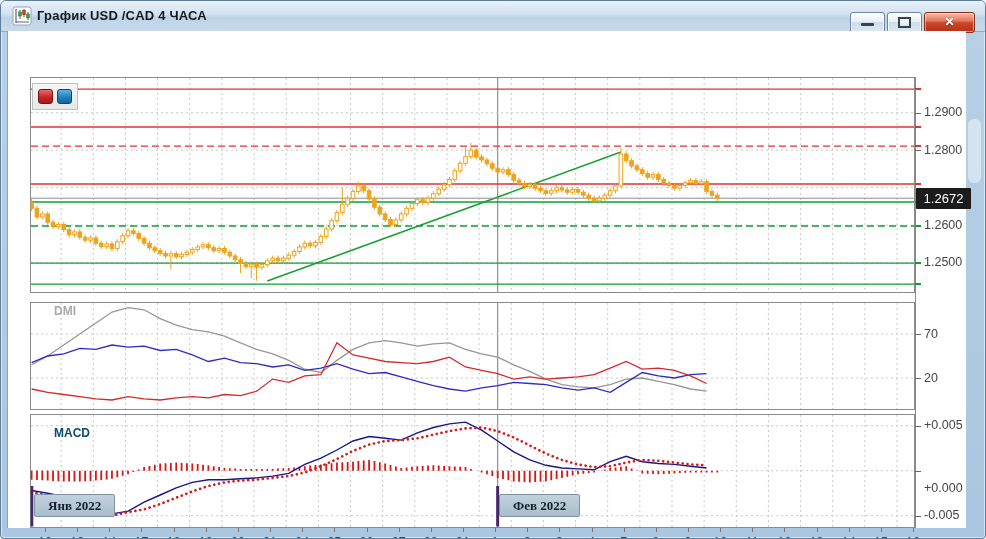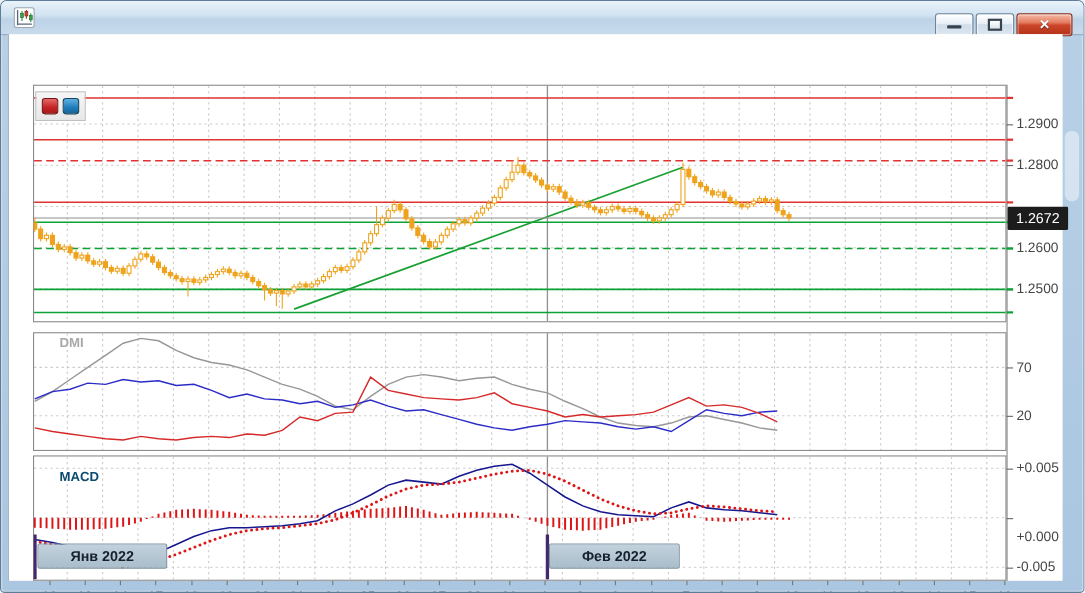--- a/index.html
+++ b/index.html
@@ -39,23 +39,23 @@
   #dmi-label{left:26px;top:273px;color:#a9a9a9;}
   #macd-label{left:26px;top:395px;color:#0c4a6e;}
   #chart-svg{position:absolute;left:22px;top:46px;width:885px;height:451px;pointer-events:none;z-index:3;}
   
   #mini-toolbar{position:absolute;left:24px;top:52px;z-index:6;display:flex;gap:4px;
     padding:5px;background:linear-gradient(#f6f6f6,#e7e7e7);border:1px solid #c0c0c0;}
   .sqbtn{width:13px;height:13px;border-radius:3px;cursor:pointer;}
   .sqbtn.red{background:linear-gradient(180deg,#e66a6a 0%,#c32222 60%,#a81b1b 100%);border:1px solid #731414;}
   .sqbtn.blue{background:linear-gradient(180deg,#5fb2e2 0%,#1f7cba 60%,#176698 100%);border:1px solid #14445f;}
   
-  .badge{position:absolute;top:463px;height:21px;line-height:21px;padding:0 29px;z-index:6;
+  .badge{position:absolute;top:463px;height:21px;line-height:21px;padding:0 13px;z-index:6;
     background:linear-gradient(180deg,#c2d2dd 0%,#a9bdcb 100%);border:1px solid #7f94a2;
-    border-radius:2px;font-size:13px;font-weight:700;color:#16202c;}
+    border-radius:2px;font-size:13px;font-weight:700;color:#16202c;font-family:Liberation Serif, serif;}
   #badge-jan{left:26px;}
   #badge-feb{left:491px;}
   
   #price-tag{position:absolute;left:908px;top:157px;width:55px;height:21px;z-index:6;
     background:#1c1c1c;color:#fff;font-size:13px;line-height:21px;text-align:center;border-radius:1px;}
   .ylab{position:absolute;left:916px;width:48px;font-size:12.5px;color:#454545;}
   .ytick{position:absolute;left:907px;width:6px;height:1px;background:#666;}
   .ltick{position:absolute;left:907px;width:6px;height:2px;}
   .xlab{position:absolute;top:504px;font-size:12.5px;color:#454545;transform:translateX(-50%);}
   .xtick{position:absolute;top:497px;width:1px;height:4px;background:#777;}
@@ -75,20 +75,21 @@
         <line x1="4" y1="3" x2="4" y2="17" stroke="#5a6a78" stroke-width="1.2"></line>
         <line x1="4" y1="16" x2="17" y2="16" stroke="#5a6a78" stroke-width="1.2"></line>
         <line x1="8" y1="4" x2="8" y2="13" stroke="#2d8a3e"></line>
           <rect x="6.7" y="6" width="2.6" height="4" fill="#3aa34d" stroke="#1f7030" stroke-width=".6"></rect>
         <line x1="12" y1="3" x2="12" y2="11" stroke="#b03030"></line>
           <rect x="10.7" y="4.5" width="2.6" height="4" fill="#cc4433" stroke="#8a2218" stroke-width=".6"></rect>
         <line x1="16" y1="6" x2="16" y2="14" stroke="#2d8a3e"></line>
           <rect x="14.7" y="8" width="2.6" height="4" fill="#3aa34d" stroke="#1f7030" stroke-width=".6"></rect>
       </svg>
     </span>
+    <span id="title-text">График USD /CAD  4 ЧАСА</span>
     <div class="wbtn" id="btn-min">
       <span class="glyph-min"></span>
     </div>
     <div class="wbtn" id="btn-max">
       <span class="glyph-max"></span>
     </div>
     <div class="wbtn" id="btn-close">
       <span class="glyph-x">✕</span>
     </div>
   </div>

